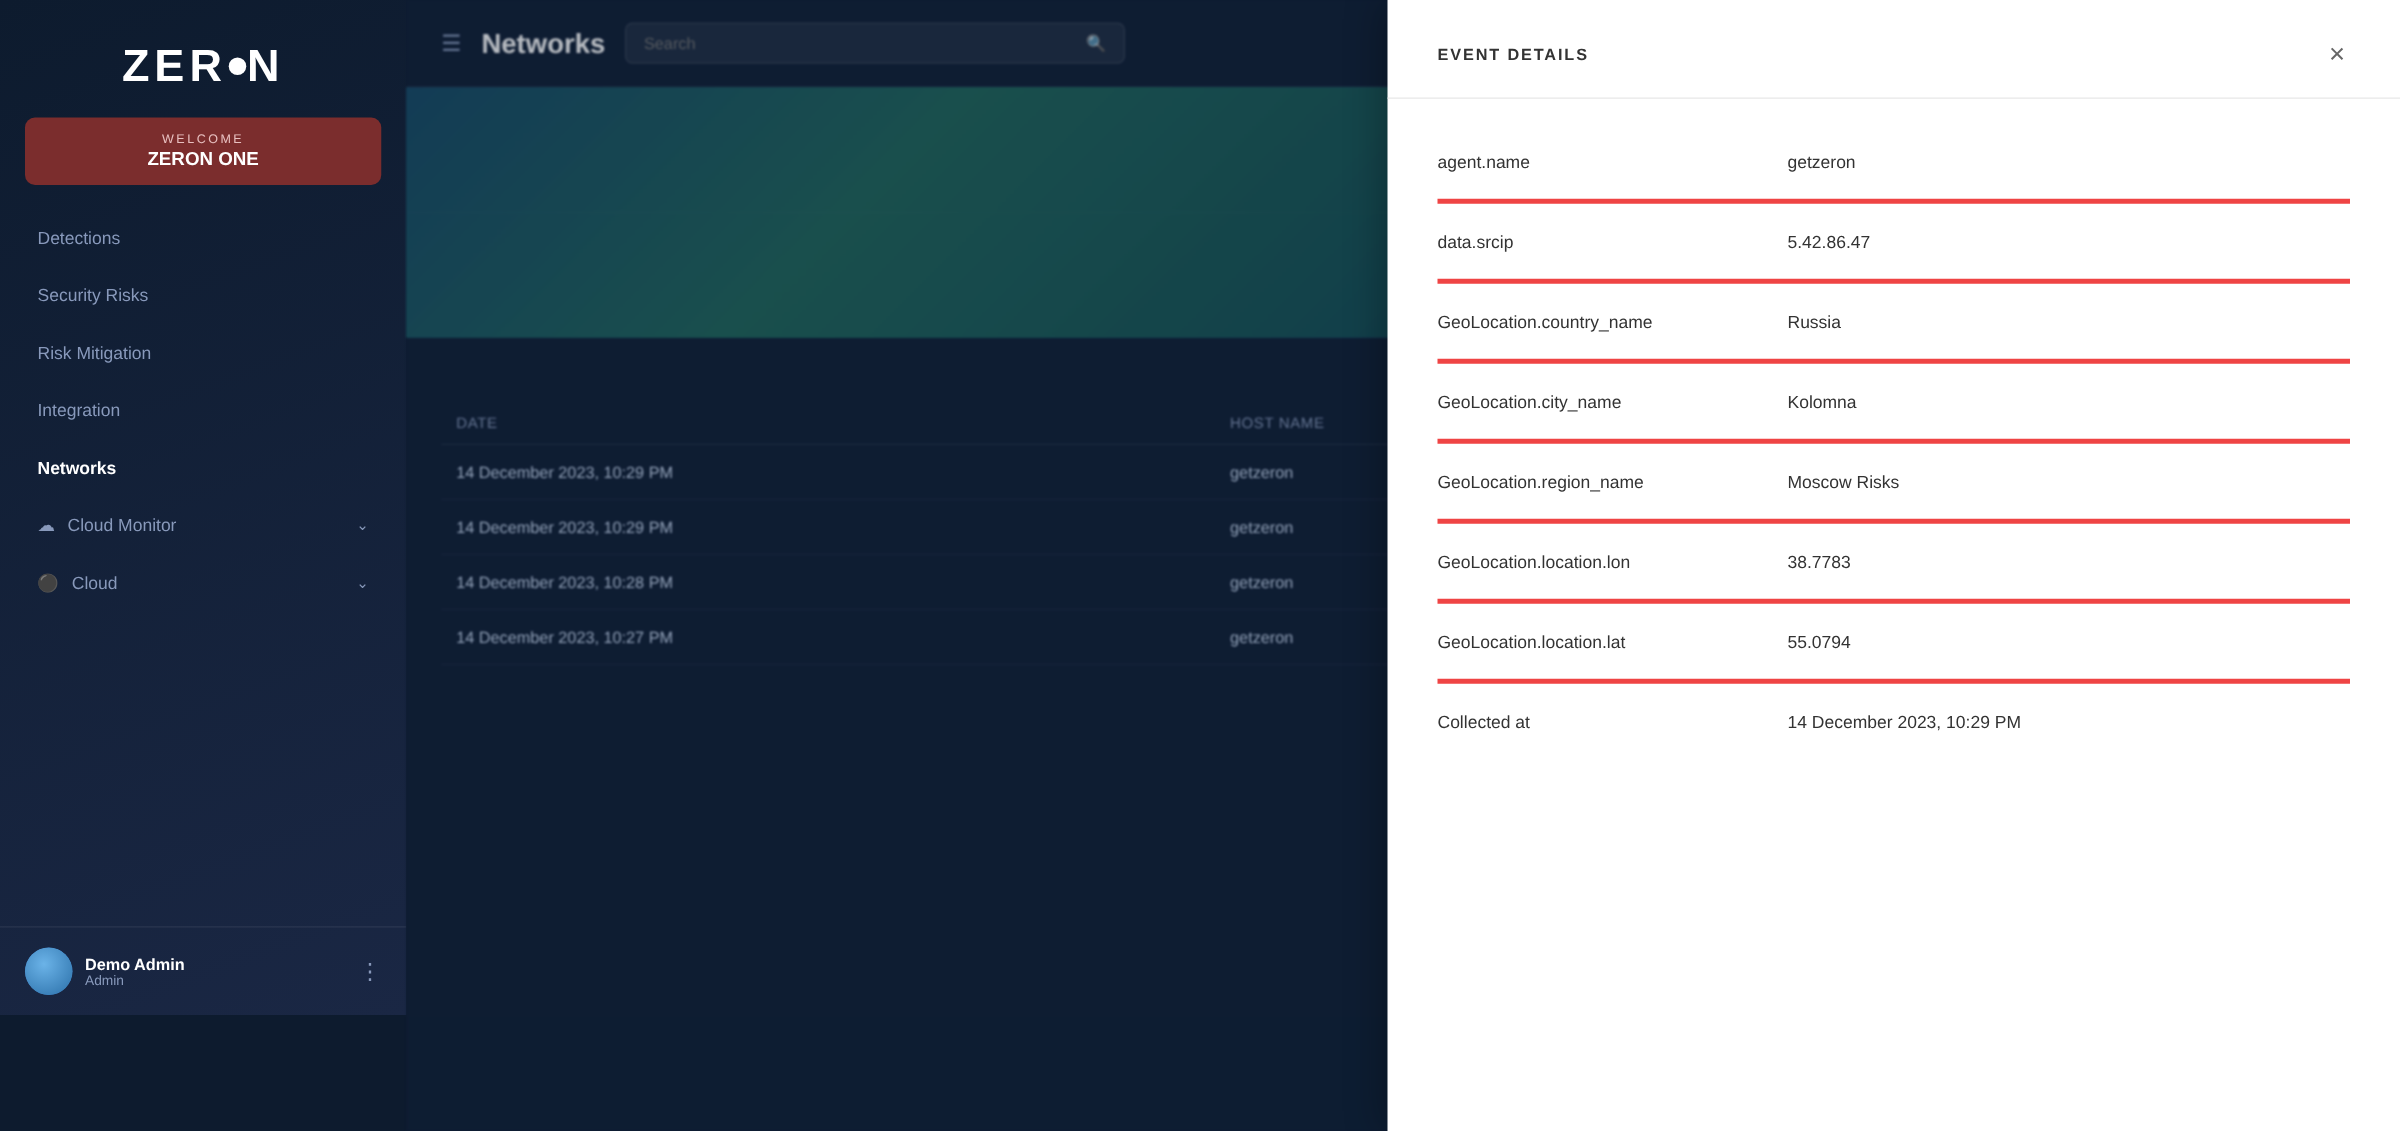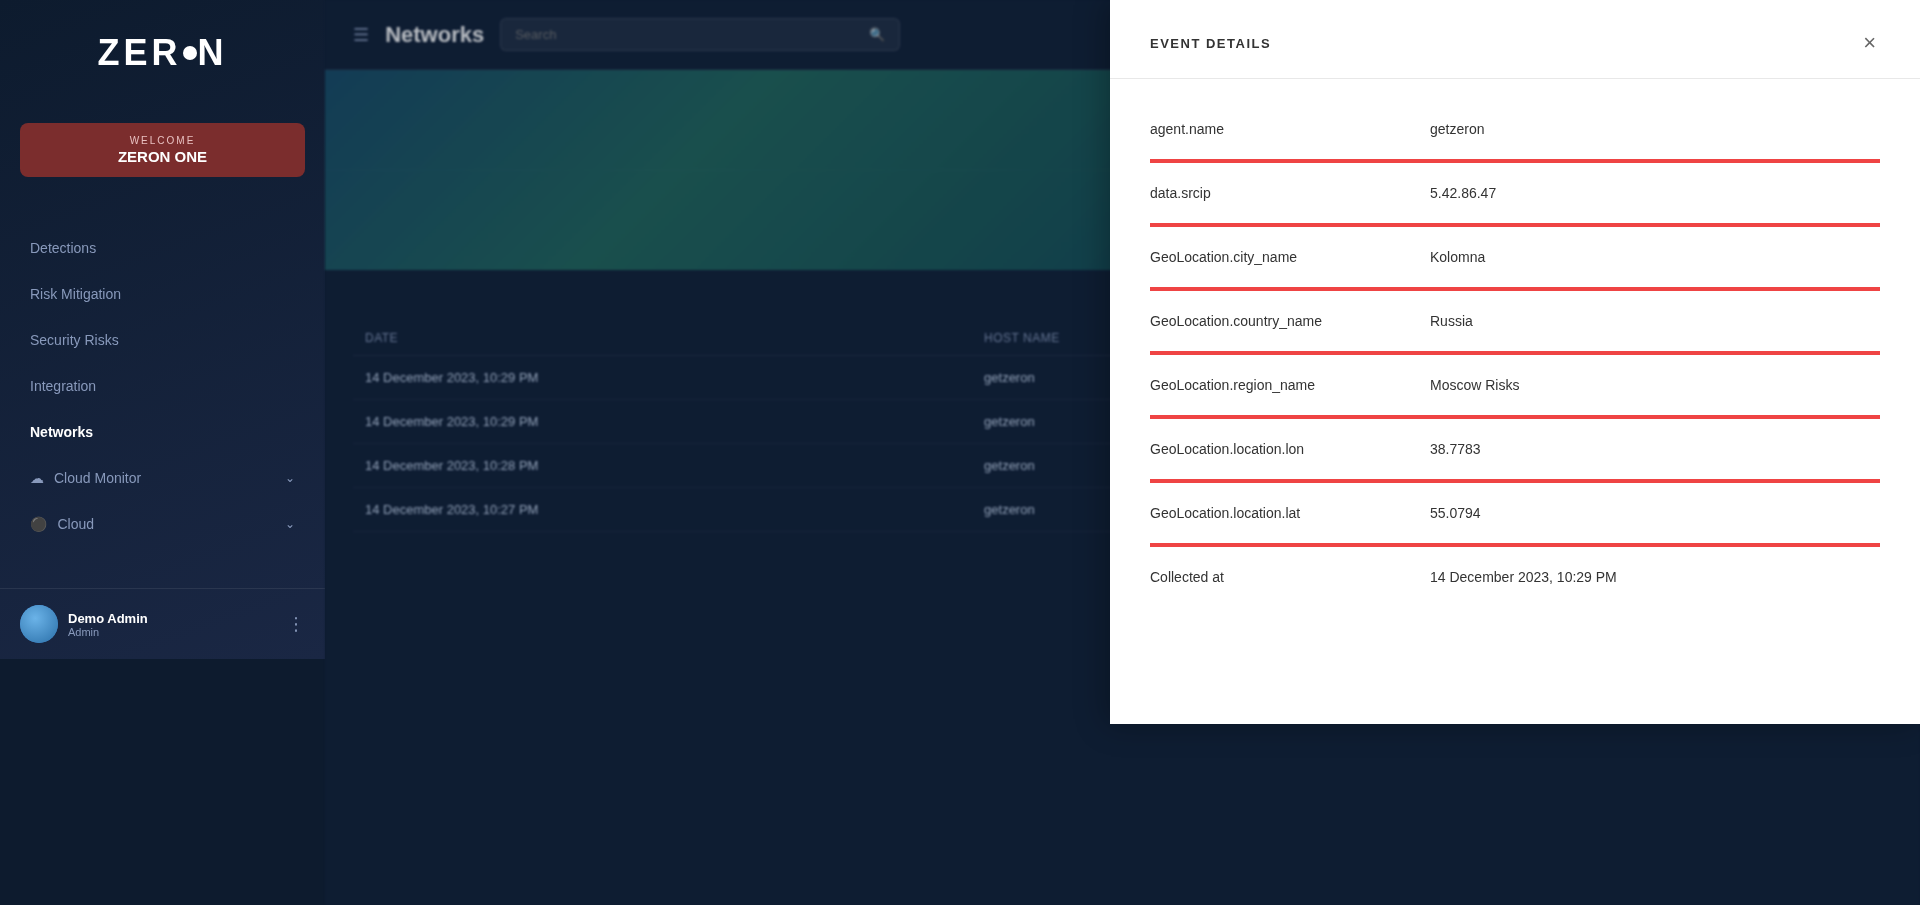--- a/index.html
+++ b/index.html
@@ -6,23 +6,22 @@
     body { font-family: 'Segoe UI', Arial, sans-serif; background: #0d1b2e; display: flex; width: 1920px; height: 905px; overflow: hidden; }
 
     
     .sidebar {
       width: 325px;
       min-width: 325px;
       background: linear-gradient(160deg, #0d1b2e 0%, #1a2744 100%);
       display: flex;
       flex-direction: column;
       padding: 0;
-      height: 659px;
+      height: 812px;
       position: relative;
-      gap: 29px;
     }
     .sidebar-logo {
       padding: 32px 30px 20px;
       display: flex;
       align-items: center;
       justify-content: center;
     }
     .logo-text {
       font-size: 36px;
       font-weight: 700;
@@ -220,21 +219,21 @@
       color: #c8d8f0;
       font-size: 13px;
     }
 
     
     .event-panel {
       position: fixed;
       right: 0;
       top: 0;
       width: 810px;
-      height: 724px;
+      height: 905px;
       background: #ffffff;
       box-shadow: -4px 0 30px rgba(0,0,0,0.3);
       z-index: 100;
       display: flex;
       flex-direction: column;
     }
     .event-header {
       display: flex;
       align-items: center;
       justify-content: space-between;
@@ -292,22 +291,22 @@
     </div>
   </div>
 
   <div class="welcome-box">
     <div class="welcome-label">WELCOME</div>
     <div class="welcome-name">ZERON ONE</div>
   </div>
 
   <div class="sidebar-nav">
     <div class="nav-item">Detections</div>
+    <div class="nav-item">Security Risks</div>
     <div class="nav-item">Risk Mitigation</div>
-    <div class="nav-item">Security Risks</div>
     <div class="nav-item">Integration</div>
     <div class="nav-item active">Networks</div>
 
     <div class="nav-item-with-icon">
       <span>☁</span>
       <span class="nav-label">Cloud Monitor</span>
       <span class="nav-chevron">⌄</span>
     </div>
     <div class="nav-item-with-icon">
       <span>⚫</span>
@@ -398,30 +397,30 @@
       <span class="event-key">agent.name</span>
       <span class="event-value">getzeron</span>
     </div>
 
     <div class="event-row">
       <span class="event-key">data.srcip</span>
       <span class="event-value">5.42.86.47</span>
     </div>
 
     <div class="event-row">
+      <span class="event-key">GeoLocation.country_name</span>
+      <span class="event-value">Russia</span>
+    </div>
+
+    <div class="event-row">
       <span class="event-key">GeoLocation.city_name</span>
       <span class="event-value">Kolomna</span>
     </div>
 
     <div class="event-row">
-      <span class="event-key">GeoLocation.country_name</span>
-      <span class="event-value">Russia</span>
-    </div>
-
-    <div class="event-row">
       <span class="event-key">GeoLocation.region_name</span>
       <span class="event-value">Moscow Risks</span>
     </div>
 
     <div class="event-row">
       <span class="event-key">GeoLocation.location.lon</span>
       <span class="event-value">38.7783</span>
     </div>
 
     <div class="event-row">

